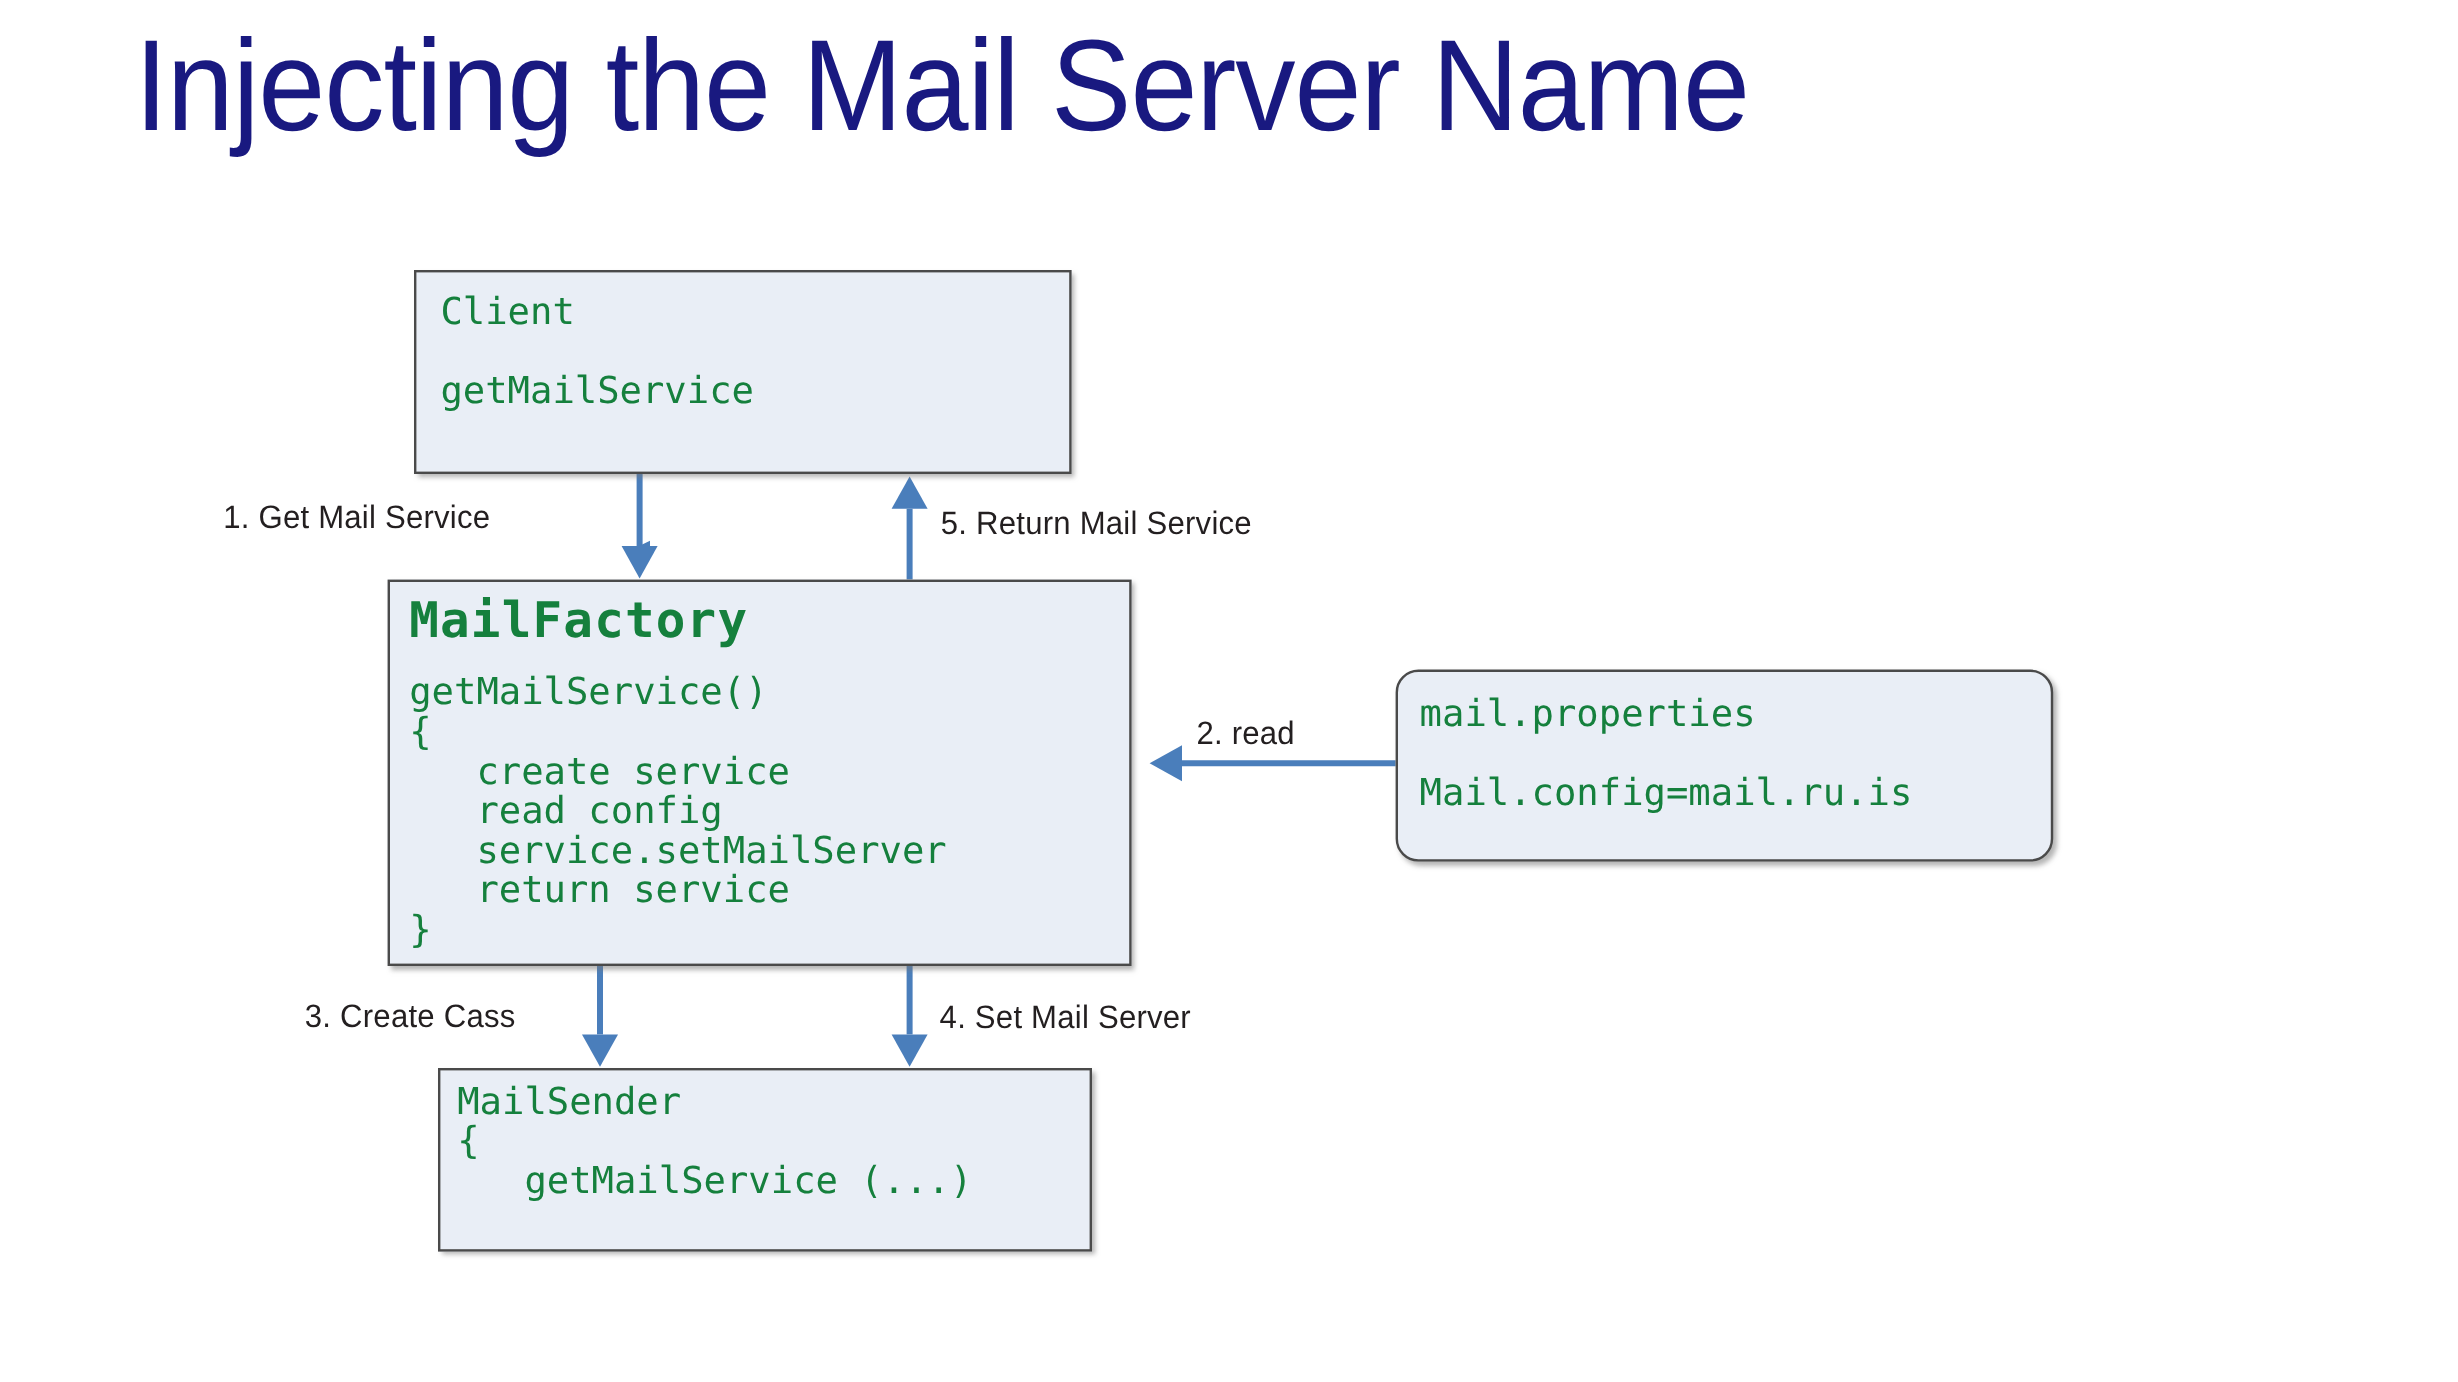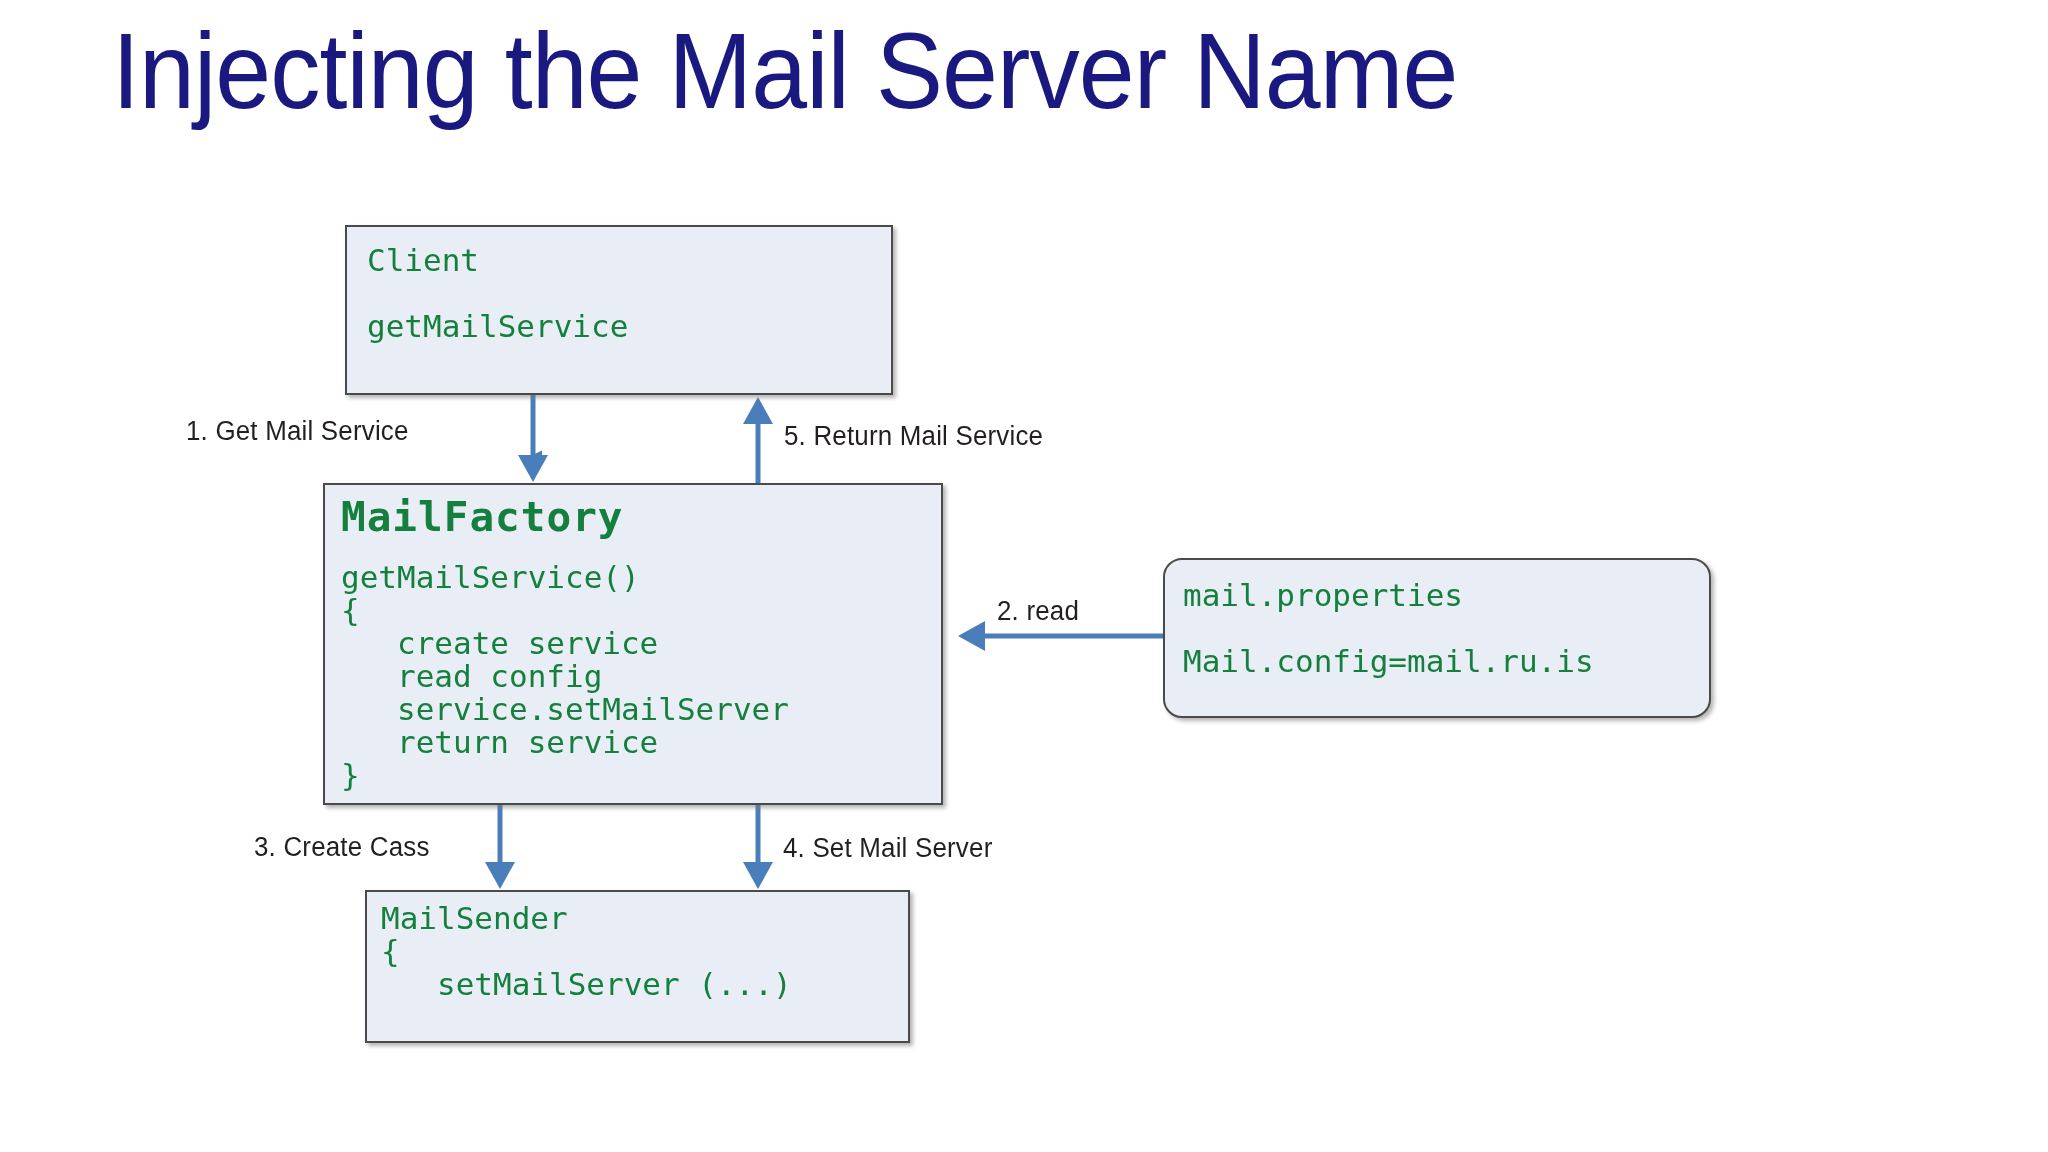--- a/index.html
+++ b/index.html
@@ -221,21 +221,21 @@
 
     <div id="box-mailprops" class="node-box">
       <div class="node-line">mail.properties</div>
       <div class="spacer-line"></div>
       <div class="node-line">Mail.config=mail.ru.is</div>
     </div>
 
     <div id="box-mailsender" class="node-box">
       <div class="node-line">MailSender</div>
       <div class="node-line">{</div>
-      <div class="node-line">   setMailServer (...)</div>
+      <div class="node-line">   getMailService (...)</div>
     </div>
 
     <div id="label-1" class="arrow-label">1. Get Mail Service</div>
     <div id="label-2" class="arrow-label">2. read</div>
     <div id="label-3" class="arrow-label">3. Create Cass</div>
     <div id="label-4" class="arrow-label">4. Set Mail Server</div>
     <div id="label-5" class="arrow-label">5. Return Mail Service</div>
 
   </div>
 </div>

